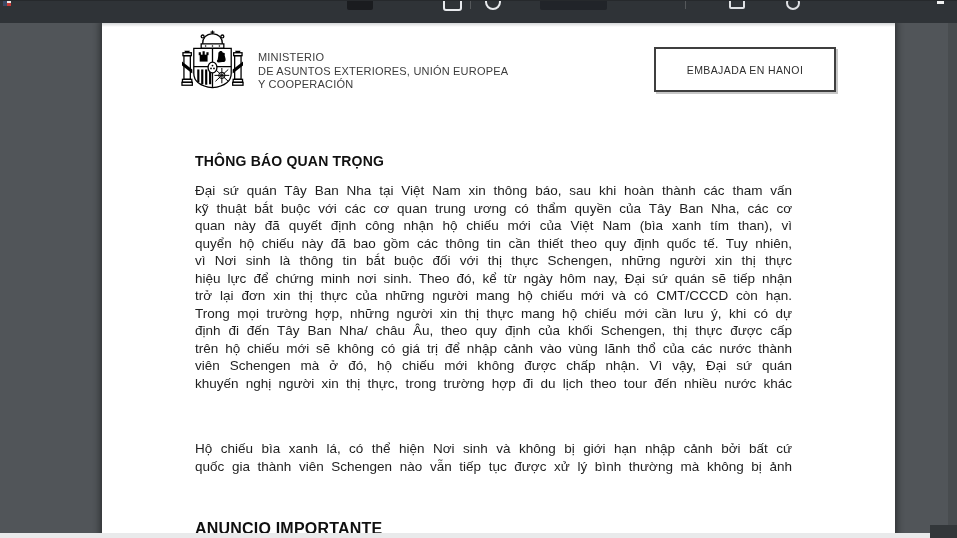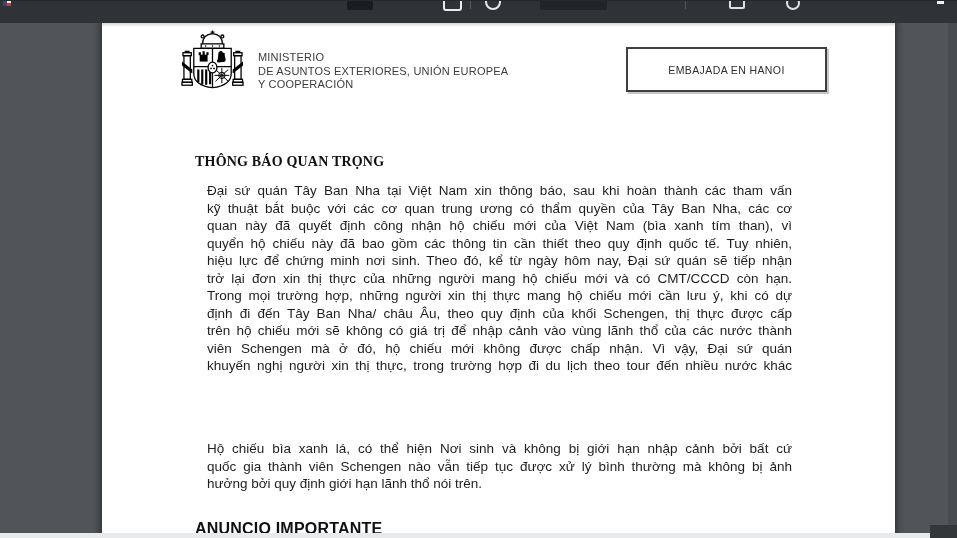--- a/index.html
+++ b/index.html
@@ -34,32 +34,32 @@
     position:absolute;left:102px;top:22px;width:793px;height:516px;
     background:#ffffff;box-shadow:0 0 7px 2px rgba(0,0,0,.45);
   }
   .page::before{content:"";position:absolute;left:0;top:0;right:0;height:5px;
     background:linear-gradient(#c9cbcd,rgba(255,255,255,0));}
   
   .coa{position:absolute;left:78px;top:7px;width:65px;height:77px;}
   .ministry{position:absolute;left:156px;top:29px;font-size:11px;line-height:13.5px;
     color:#3c3c3c;letter-spacing:.2px;}
   .embassy{
-    position:absolute;left:524px;top:25px;width:201px;height:45px;box-sizing:border-box;
+    position:absolute;left:552px;top:25px;width:182px;height:45px;box-sizing:border-box;
     border:2px solid #3f3f3f;box-shadow:2px 2px 0 rgba(0,0,0,.22);
     display:flex;align-items:center;justify-content:center;
     font-size:10.5px;letter-spacing:.4px;color:#2e2e2e;background:#fff;
   }
   
   .doc-title{position:absolute;left:93px;top:131px;font-size:14px;font-weight:bold;
-    color:#101010;letter-spacing:.2px;line-height:17px;font-family:Liberation Serif, serif;}
+    color:#101010;letter-spacing:.2px;line-height:17px;}
   .para{position:absolute;left:93px;width:597px;color:#1e1e1e;font-size:13.5px;}
   .para1{top:160px;}
   .para2{top:418px;}
-  .jline{height:17.5px;line-height:17.5px;text-align:justify;text-align-last:justify;overflow:hidden;margin-left:12px;}
+  .jline{height:17.5px;line-height:17.5px;text-align:justify;text-align-last:justify;overflow:hidden;}
   .jline.pl{text-align-last:left;}
   .footer-heading{position:absolute;left:93px;top:498px;font-size:16px;font-weight:bold;
     color:#101010;letter-spacing:.2px;line-height:17px;}
 </style>
 </head>
 <body>
 
 <div class="toolbar">
   <div class="tb t-favicon"></div>
   <div class="tb t-pageinput"></div>
@@ -141,29 +141,29 @@
     <span>EMBAJADA EN HANOI</span>
   </div>
 
   <div class="doc-title">THÔNG BÁO QUAN TRỌNG</div>
 
   <div class="para para1">
     <div class="jline">Đại sứ quán Tây Ban Nha tại Việt Nam xin thông báo, sau khi hoàn thành các tham vấn</div>
     <div class="jline">kỹ thuật bắt buộc với các cơ quan trung ương có thẩm quyền của Tây Ban Nha, các cơ</div>
     <div class="jline">quan này đã quyết định công nhận hộ chiếu mới của Việt Nam (bìa xanh tím than), vì</div>
     <div class="jline">quyển hộ chiếu này đã bao gồm các thông tin cần thiết theo quy định quốc tế. Tuy nhiên,</div>
+    <div class="jline">vì Nơi sinh là thông tin bắt buộc đối với thị thực Schengen, những người xin thị thực</div>
     <div class="jline">hiệu lực để chứng minh nơi sinh. Theo đó, kể từ ngày hôm nay, Đại sứ quán sẽ tiếp nhận</div>
     <div class="jline">trở lại đơn xin thị thực của những người mang hộ chiếu mới và có CMT/CCCD còn hạn.</div>
     <div class="jline">Trong mọi trường hợp, những người xin thị thực mang hộ chiếu mới cần lưu ý, khi có dự</div>
     <div class="jline">định đi đến Tây Ban Nha/ châu Âu, theo quy định của khối Schengen, thị thực được cấp</div>
     <div class="jline">trên hộ chiếu mới sẽ không có giá trị để nhập cảnh vào vùng lãnh thổ của các nước thành</div>
     <div class="jline">viên Schengen mà ở đó, hộ chiếu mới không được chấp nhận. Vì vậy, Đại sứ quán</div>
     <div class="jline">khuyến nghị người xin thị thực, trong trường hợp đi du lịch theo tour đến nhiều nước khác</div>
   </div>
 
   <div class="para para2">
     <div class="jline">Hộ chiếu bìa xanh lá, có thể hiện Nơi sinh và không bị giới hạn nhập cảnh bởi bất cứ</div>
     <div class="jline">quốc gia thành viên Schengen nào vẫn tiếp tục được xử lý bình thường mà không bị ảnh</div>
-    <div class="jline pl">hưởng bởi quy định giới hạn lãnh thổ nói trên.</div>
   </div>
 
   <div class="footer-heading">ANUNCIO IMPORTANTE</div>
 </div>
 
 </body></html>

